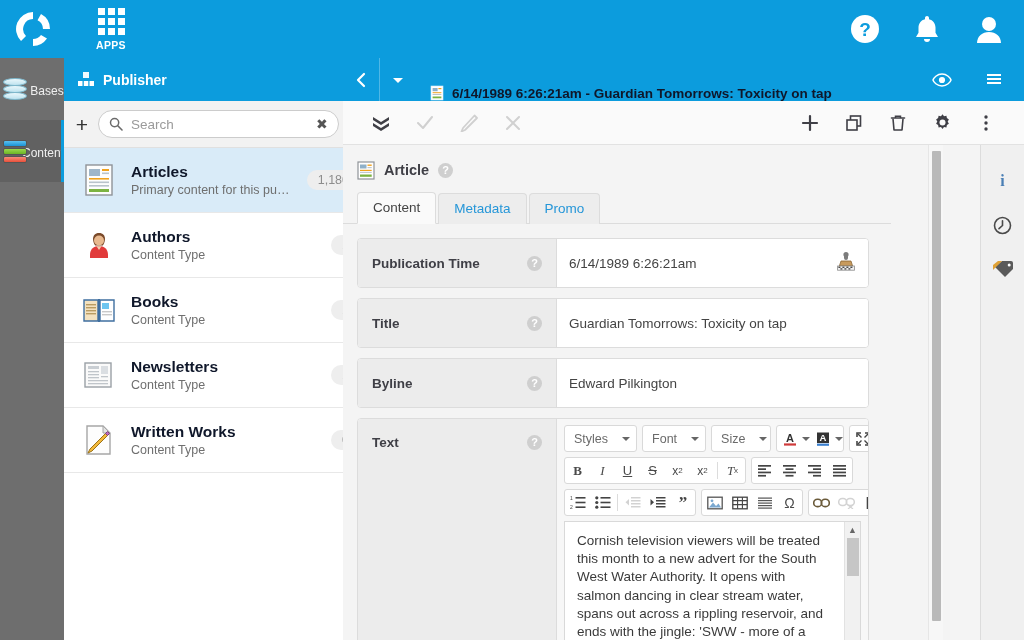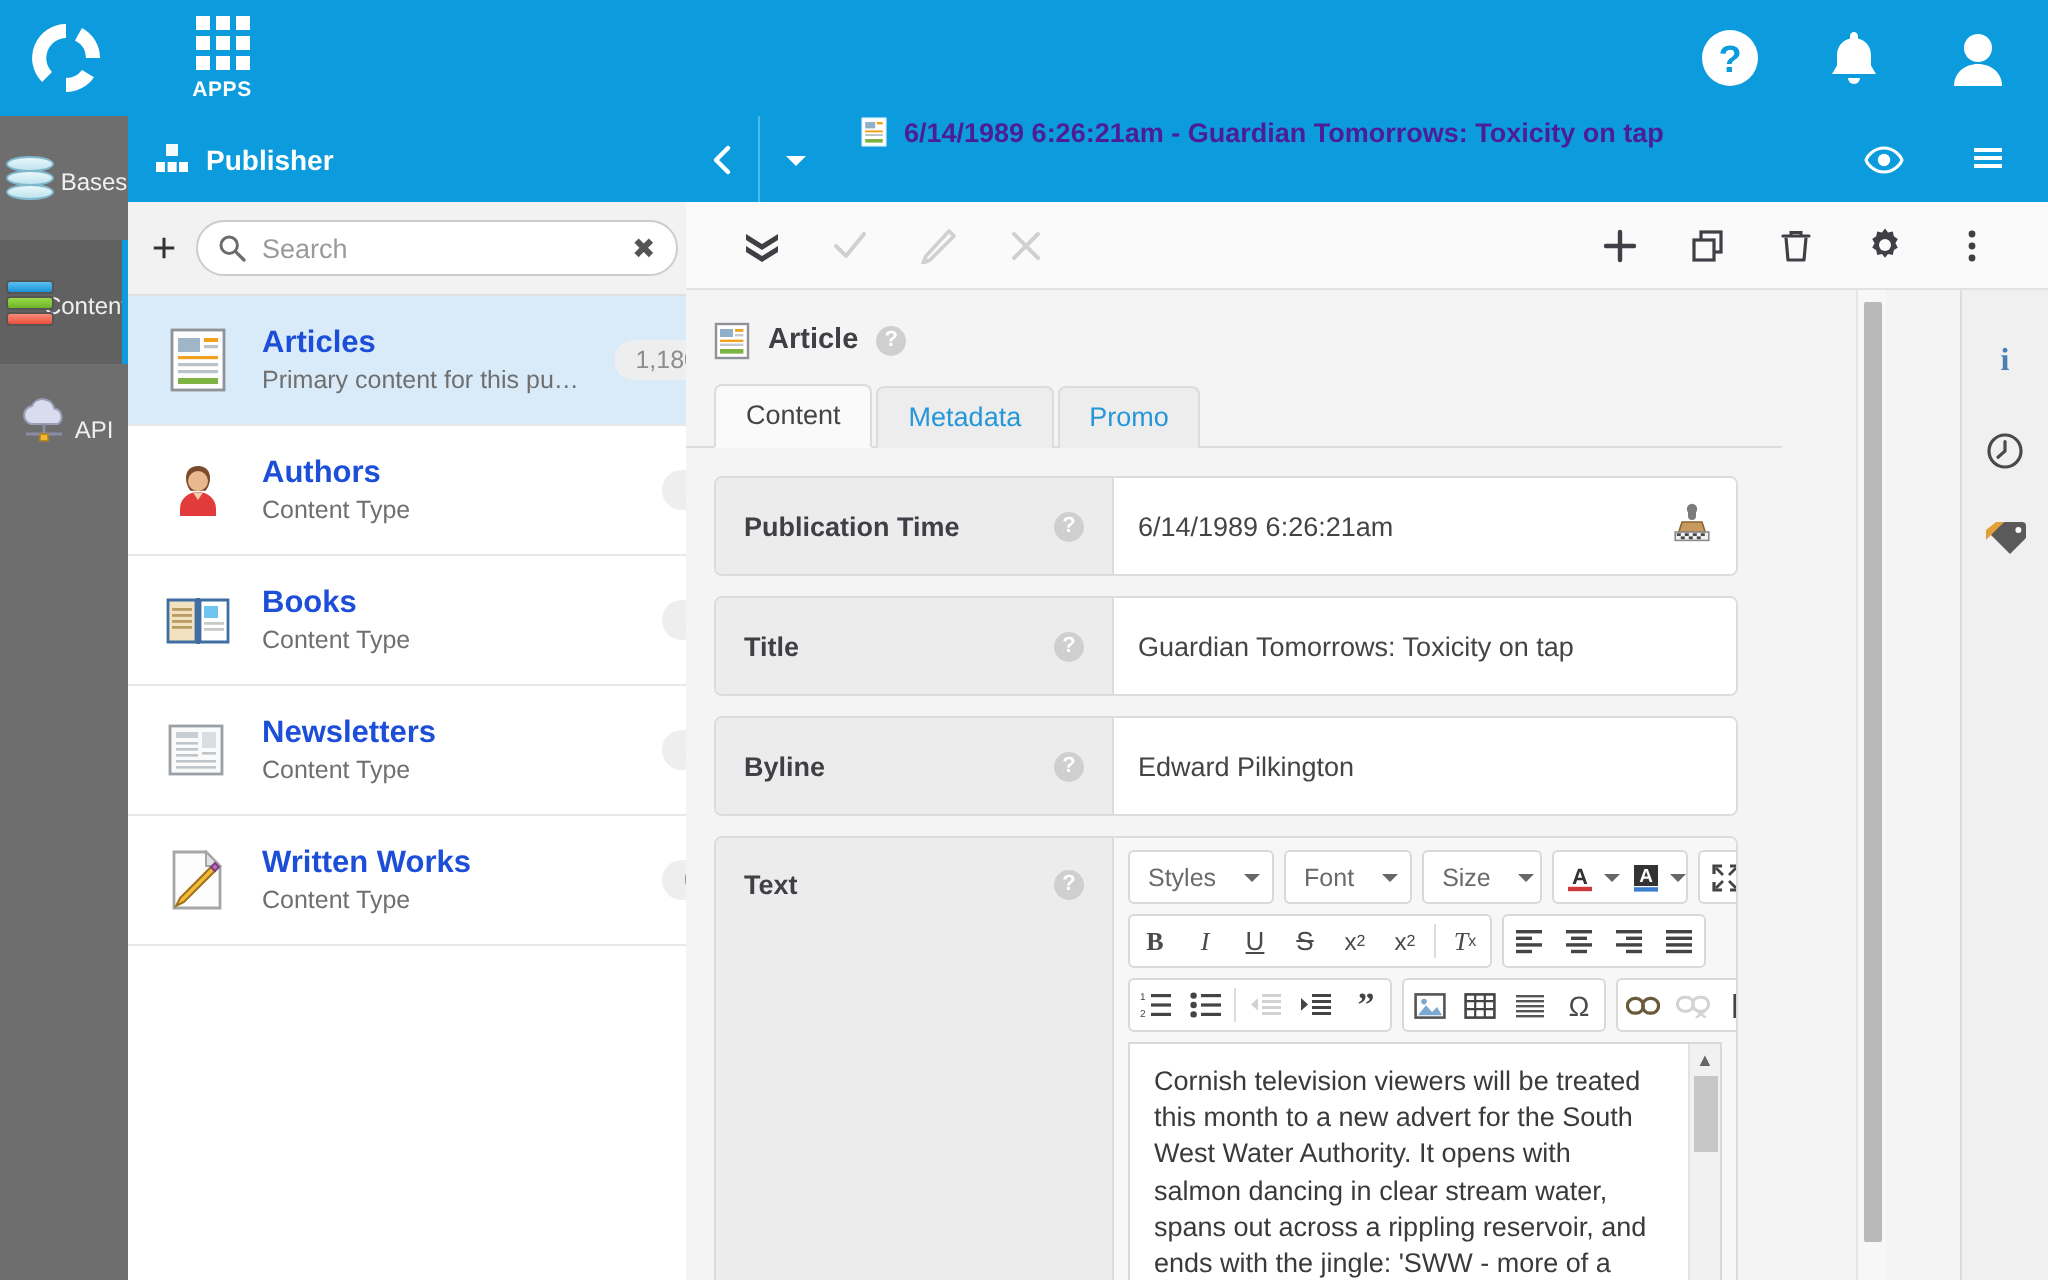--- a/index.html
+++ b/index.html
@@ -89,31 +89,31 @@
   }
 
   .ctype-list { overflow: hidden; }
   .ctype {
     height: 65px; display: flex; align-items: center; padding: 0 14px 0 18px; gap: 15px;
     border-bottom: 1px solid #e8e8e8; cursor: pointer; background: #fff;
   }
   .ctype.active { background: #d9ebf8; }
   .ctype-ico { width: 34px; height: 34px; flex: 0 0 34px; position: relative; }
   .ctype-txt { flex: 1; min-width: 0; }
-  .ctype-name { font-size: 15.5px; font-weight: bold; color: #1d4ed8; line-height: 1.15; }
+  .ctype-name { font-size: 15.5px; font-weight: bold; color: #0f172a; line-height: 1.15; }
   .ctype-sub { font-size: 12.5px; color: #6f6f6f; margin-top: 3px; white-space: nowrap; overflow: hidden; text-overflow: ellipsis; }
   .ctype-count {
     background: #eeeeee; color: #8d8d8d; font-size: 12.5px; border-radius: 11px;
     padding: 3px 11px; white-space: nowrap;
   }
 
   
   .detail { position: absolute; top: 58px; left: 343px; width: 681px; height: 582px; background: #f4f4f4; }
   .detail-head {
-    height: 43px; background: #0c9cdd; display: flex; align-items: flex-start; color: #4c1d95;
+    height: 43px; background: #0c9cdd; display: flex; align-items: flex-end; color: #0f172a;
   }
   .dh-btn { width: 36px; height: 43px; display: flex; align-items: center; justify-content: center; cursor: pointer; }
   .dh-sep { width: 1px; height: 43px; background: rgba(255,255,255,.28); }
   .dh-title { display: flex; align-items: center; gap: 8px; margin-left: 14px; font-weight: bold; font-size: 13.5px; }
   .dh-right { margin-left: auto; display: flex; align-items: center; padding-right: 12px; gap: 16px; }
 
   .detail-tools {
     height: 44px; background: #fafafa; border-bottom: 1px solid #e2e2e2;
     display: flex; align-items: center; padding: 0 16px; gap: 0;
   }
@@ -261,30 +261,20 @@
         </div>
       <span class="rail-label">Bases</span>
     </div>
     <div class="rail-item active">
       <div class="rail-ico cnt-ico">
           <i></i>
           <i></i>
           <i></i>
         </div>
       <span class="rail-label">Content</span>
-    </div>
-    <div class="rail-item">
-      <div class="rail-ico">
-        <svg width="30" height="28" viewBox="0 0 30 28">
-          <path d="M8.5 14a4.6 4.6 0 0 1 .4-9 6 6 0 0 1 11.3 1.3A4.3 4.3 0 0 1 22 14z" fill="#d9dbee" stroke="#9a9cb8" stroke-width="1"></path>
-          <path d="M15 14v5M6 19h18" stroke="#8a8ca6" stroke-width="1.4" fill="none"></path>
-          <rect x="13" y="19" width="4" height="3.4" fill="#f0b830" stroke="#b1851c" stroke-width=".8"></rect>
-        </svg>
-      </div>
-      <span class="rail-label">API</span>
     </div>
   </div>
 
   <div class="listcol">
     <div class="listcol-head">
       <svg width="16" height="16" viewBox="0 0 16 16">
         <rect x="5" y="0" width="6" height="6" fill="#fff" opacity=".95"></rect>
         <rect x="0" y="9" width="4.5" height="5" fill="#fff"></rect>
         <rect x="5.8" y="9" width="4.5" height="5" fill="#fff"></rect>
         <rect x="11.5" y="9" width="4.5" height="5" fill="#fff"></rect>

